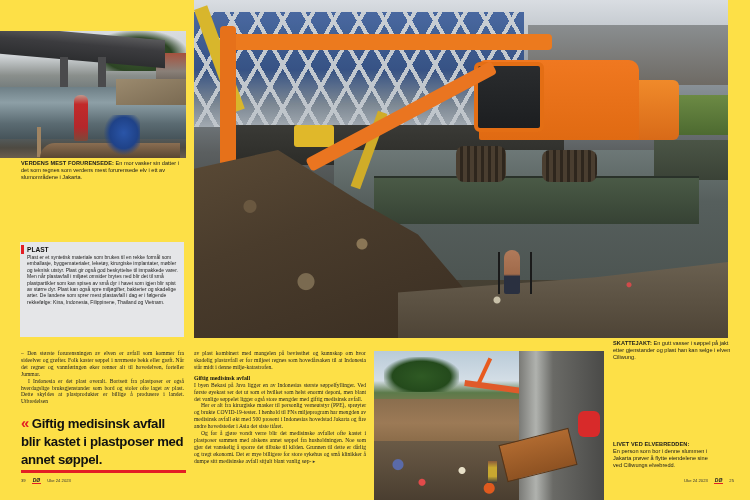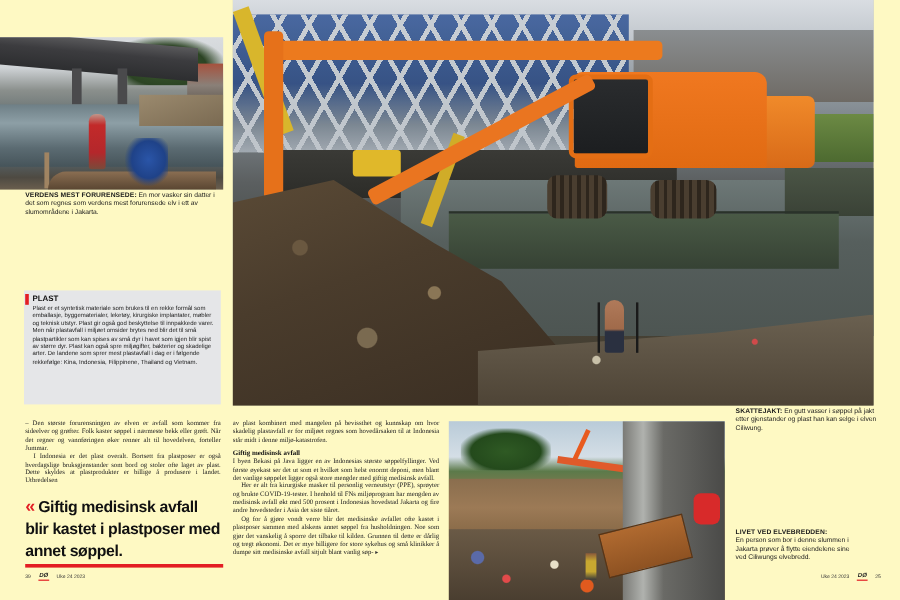--- a/index.html
+++ b/index.html
@@ -1,19 +1,19 @@
 <!DOCTYPE html>
 <html><head>
 <meta charset="utf-8">
 <style>
   * { margin: 0; padding: 0; box-sizing: border-box; }
   html, body { width: 750px; height: 500px; overflow: hidden; background: #ffffff; }
   body { position: relative; font-family: "Liberation Sans", sans-serif; color: #1a1a1a; }
 
-  .spread { position: absolute; left: 0; top: 0; width: 750px; height: 500px; background: #fef9c3; }
+  .spread { position: absolute; left: 0; top: 0; width: 750px; height: 500px; background: #fde047; }
 
   
   .photo { position: absolute; overflow: hidden; }
 
   
   #photo-river {
     left: 0; top: 31px; width: 186px; height: 127px;
     background:
       linear-gradient(180deg, transparent 0%, transparent 55%, rgba(60,70,75,0.0) 55%),
       linear-gradient(180deg, #d9dcdf 0%, #cfd3d6 20%, #8a8f8c 35%, #5e6a6c 55%, #7d8d93 65%, #56646a 80%, #4e4a42 92%, #6a5e4e 100%);

